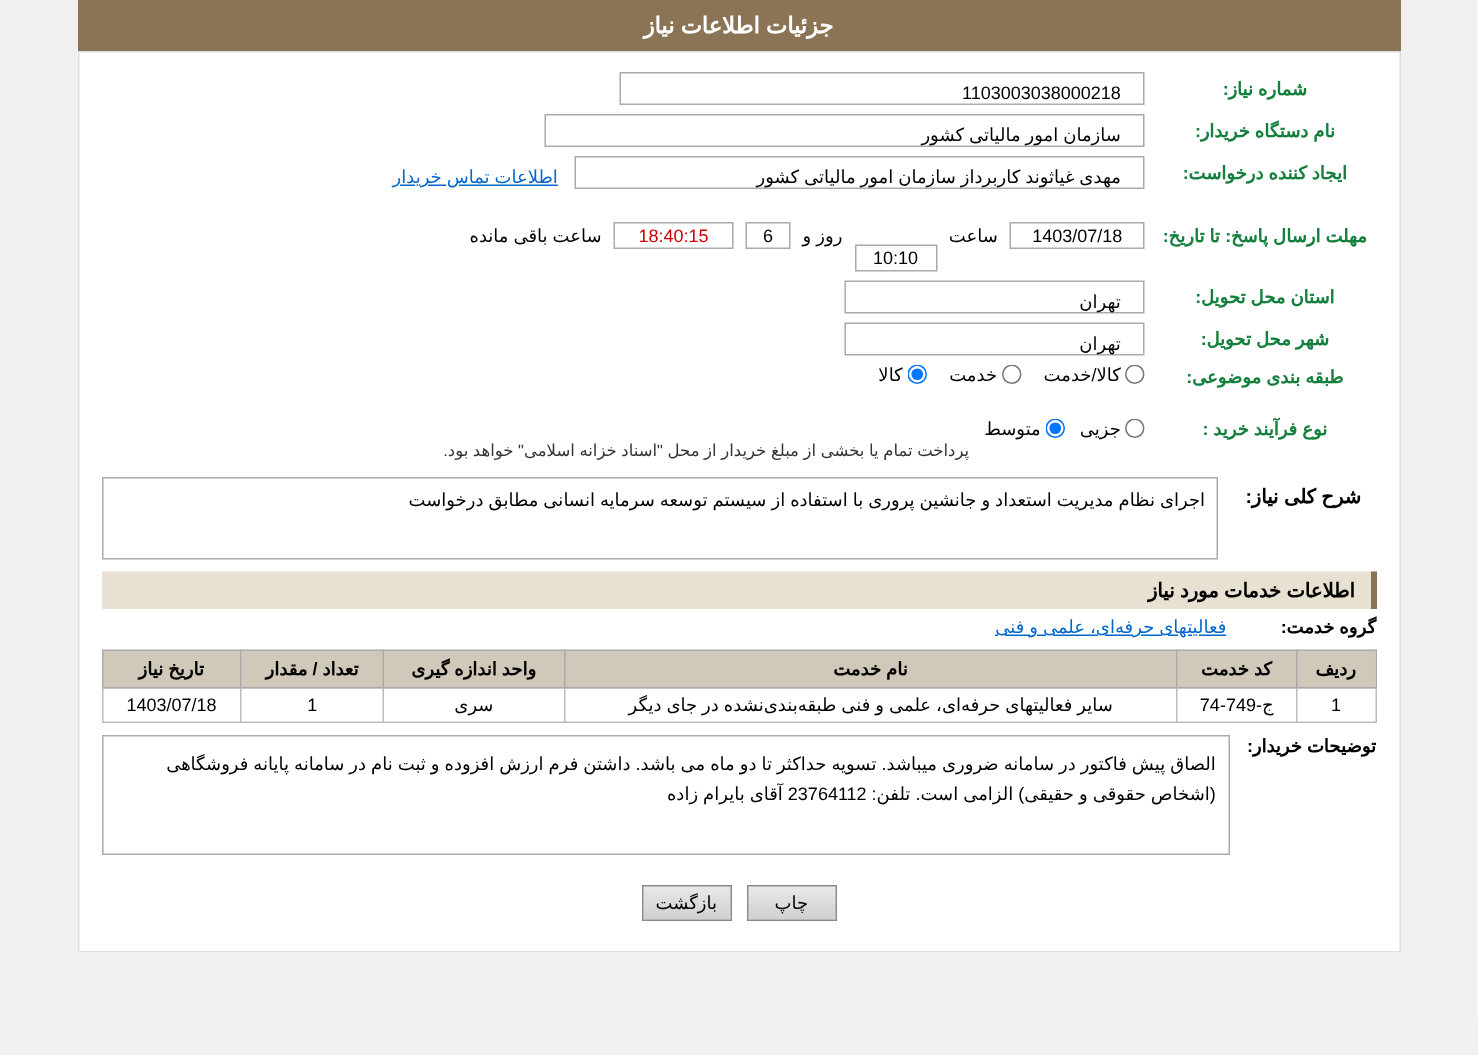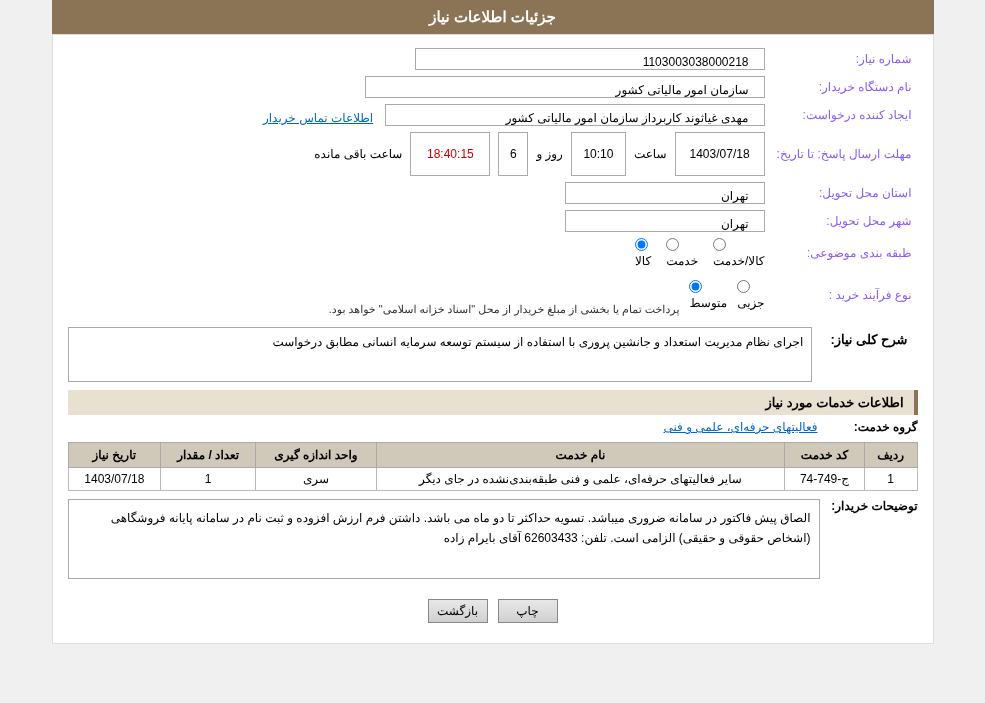--- a/index.html
+++ b/index.html
@@ -29,24 +29,24 @@
     .info-table {
       width: 100%;
       border-collapse: collapse;
       margin-bottom: 8px;
     }
     .info-table td {
       padding: 3px 6px;
       vertical-align: middle;
     }
     .label-cell {
-      color: #8b5cf6;
-      font-weight: normal;
+      color: #15803d;
+      font-weight: bold;
       white-space: nowrap;
-      text-align: right;
+      text-align: center;
       width: 130px;
     }
     .value-cell {
       text-align: right;
     }
     .input-box {
       border: 1px solid #aaa;
       background: #fff;
       padding: 2px 15px;
       display: inline-block;
@@ -71,23 +71,22 @@
       margin: 8px 0 5px 0;
       border-right: 4px solid #8B7355;
     }
     .radio-group {
       display: inline-flex;
       gap: 15px;
       align-items: center;
     }
     .radio-item {
       display: flex;
-      align-items: flex-end;
+      align-items: flex-start;
       gap: 3px;
-      flex-direction: column;
     }
     .radio-item input {
       margin: 0;
     }
     .note-box {
       border: 1px solid #aaa;
       background: #fff;
       padding: 5px 8px;
       min-height: 55px;
       width: 100%;
@@ -133,21 +132,21 @@
       padding: 4px 4px;
       border: 1px solid #888;
       background: linear-gradient(to bottom, #e8e8e8, #d0d0d0);
       cursor: pointer;
       font-size: 12px;
       font-family: Tahoma, Arial, sans-serif;
       min-width: 60px;
     }
     .date-part {
       border: 1px solid #aaa;
-      padding: 14px 5px;
+      padding: 1px 5px;
       background: #fff;
       text-align: center;
     }
     .row-flex {
       display: flex;
       align-items: center;
       gap: 8px;
     }
     .group-service-row {
       display: flex;
@@ -198,21 +197,21 @@
           <span class="link-text" style="margin-right:8px;margin-top:36px;">اطلاعات تماس خریدار</span>
         </td>
       </tr>
 
       <tr>
         <td class="label-cell">مهلت ارسال پاسخ: تا تاریخ:</td>
         <td class="value-cell" colspan="3">
           <div class="row-flex">
             <span class="date-part" style="min-width:90px;">1403/07/18</span>
             <span>ساعت</span>
-            <span class="date-part" style="min-width:55px;">10:10</span>
+            <span class="date-part" style="min-width:55px;margin-top:31px;">10:10</span>
             <span>روز و</span>
             <span class="date-part" style="min-width:30px;">6</span>
             <span class="date-part" style="min-width:80px; color:#cc0000;">18:40:15</span>
             <span>ساعت باقی مانده</span>
           </div>
         </td>
       </tr>
 
       <tr>
         <td class="label-cell">استان محل تحویل:</td>
@@ -297,21 +296,21 @@
         <td>سایر فعالیتهای حرفه‌ای، علمی و فنی طبقه‌بندی‌نشده در جای دیگر</td>
         <td>سری</td>
         <td>1</td>
         <td>1403/07/18</td>
       </tr>
         </tbody>
     </table>
 
     <div style="display:flex; align-items:flex-start; margin-bottom:10px;">
       <div style="font-weight:bold; white-space:nowrap; margin-left:8px; width:90px; text-align:right;">توضیحات خریدار:</div>
-      <div class="description-box" style="flex:1;">الصاق پیش فاکتور در سامانه ضروری میباشد. تسویه حداکثر تا دو ماه می باشد.  داشتن فرم ارزش افزوده و ثبت نام در سامانه پایانه فروشگاهی (اشخاص حقوقی و حقیقی) الزامی است. تلفن:  62603433 آقای بایرام زاده</div>
+      <div class="description-box" style="flex:1;">الصاق پیش فاکتور در سامانه ضروری میباشد. تسویه حداکثر تا دو ماه می باشد.  داشتن فرم ارزش افزوده و ثبت نام در سامانه پایانه فروشگاهی (اشخاص حقوقی و حقیقی) الزامی است. تلفن:  23764112 آقای بایرام زاده</div>
     </div>
 
     <div class="buttons-row">
       <button class="btn">چاپ</button>
       <button class="btn">بازگشت</button>
     </div>
 
   </div>
 </div>
 

